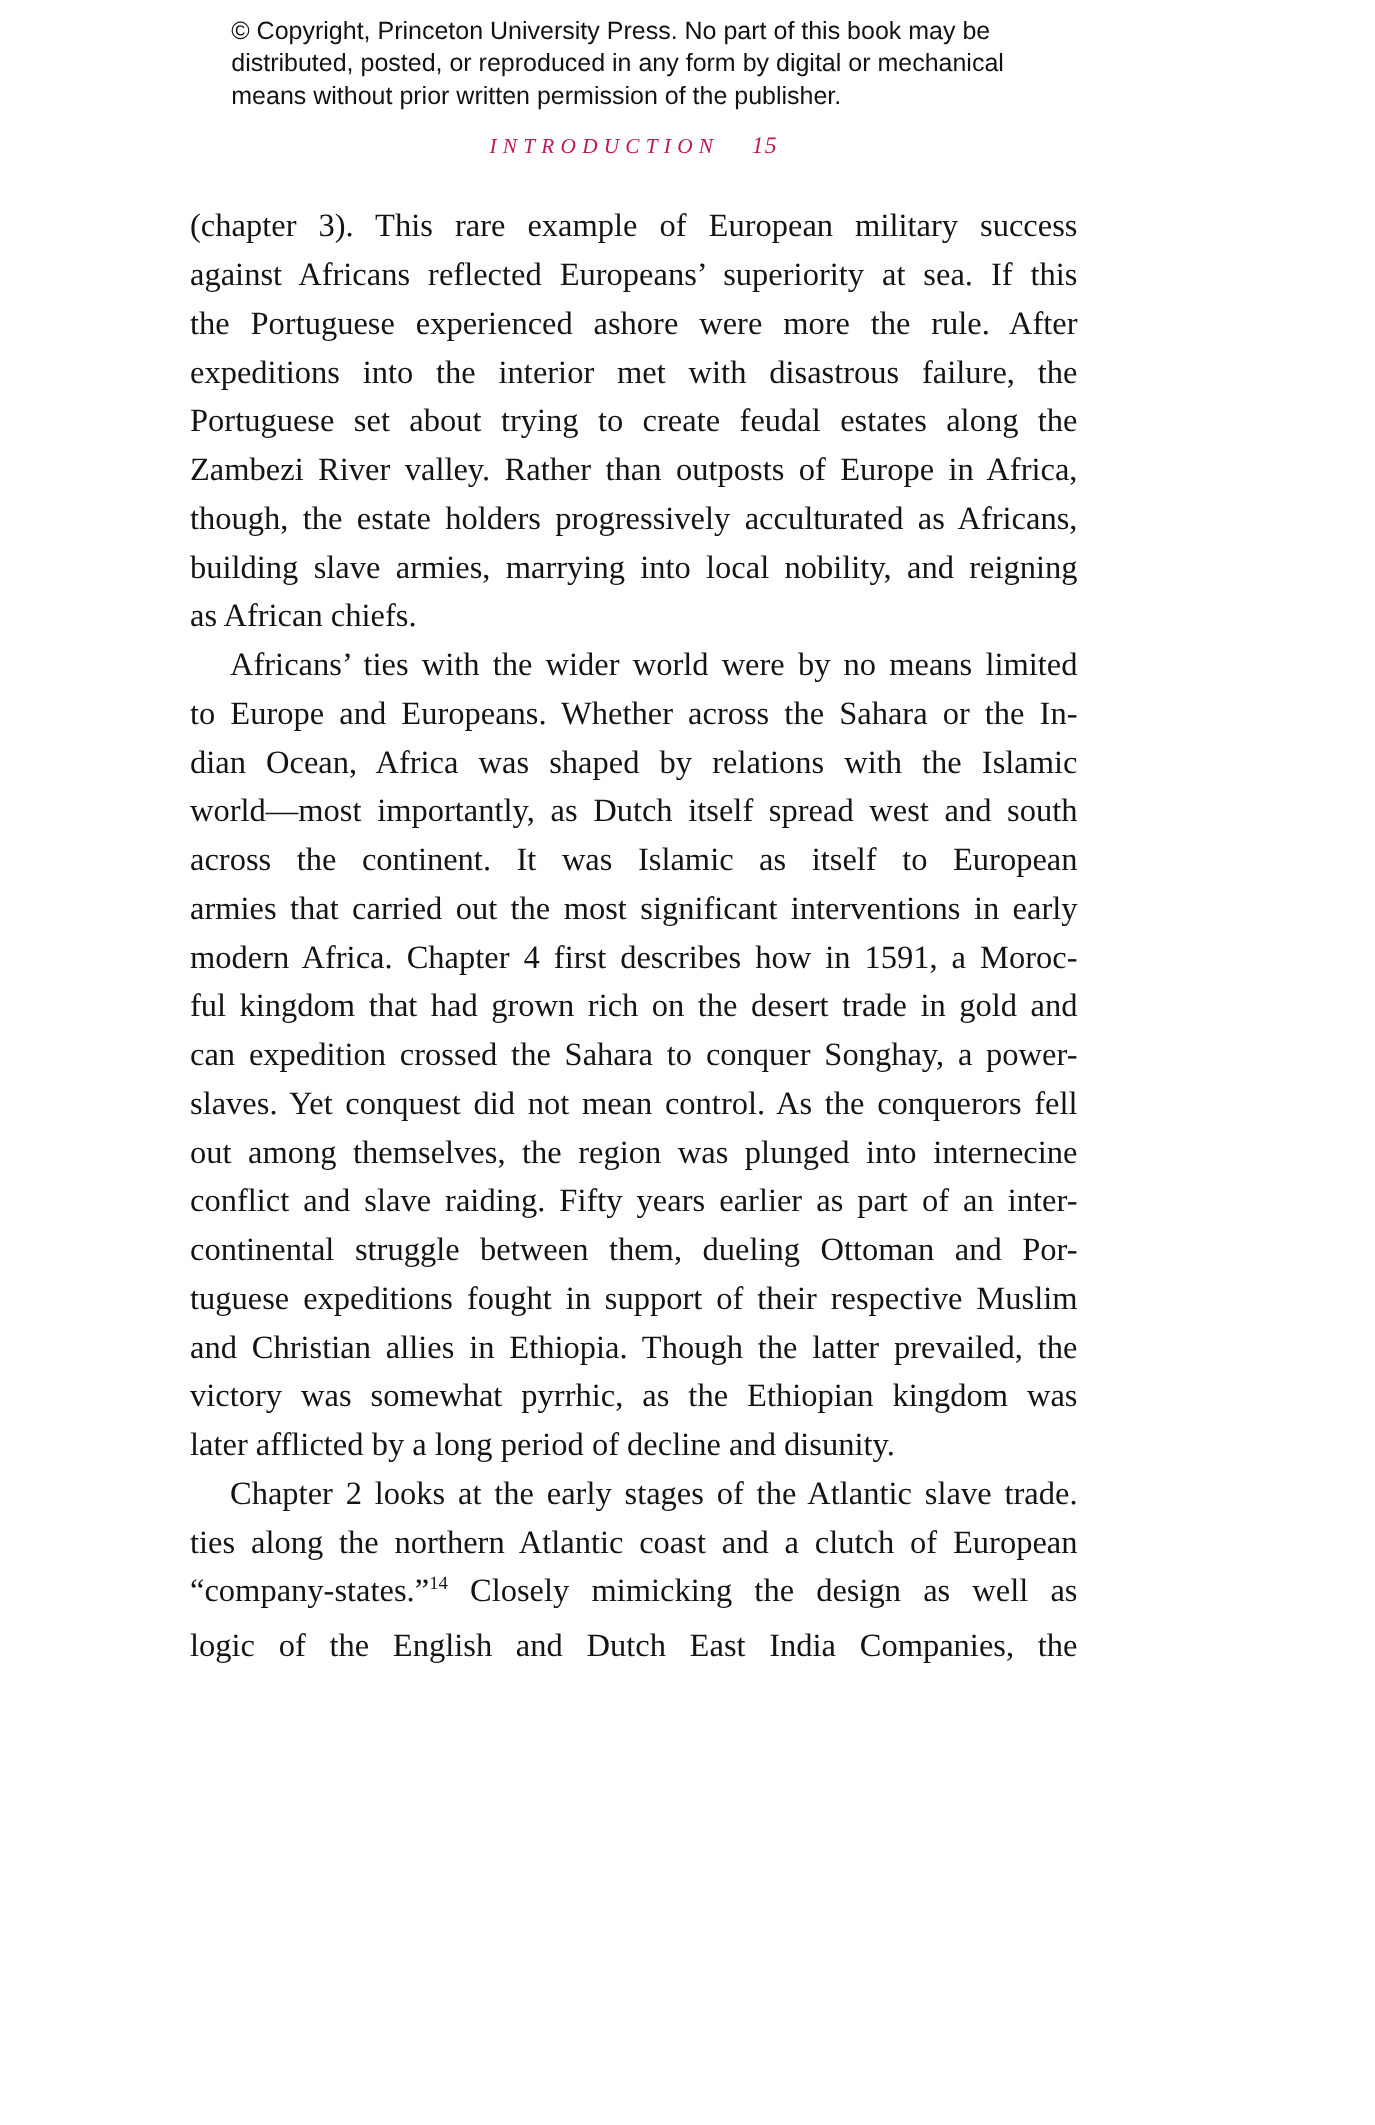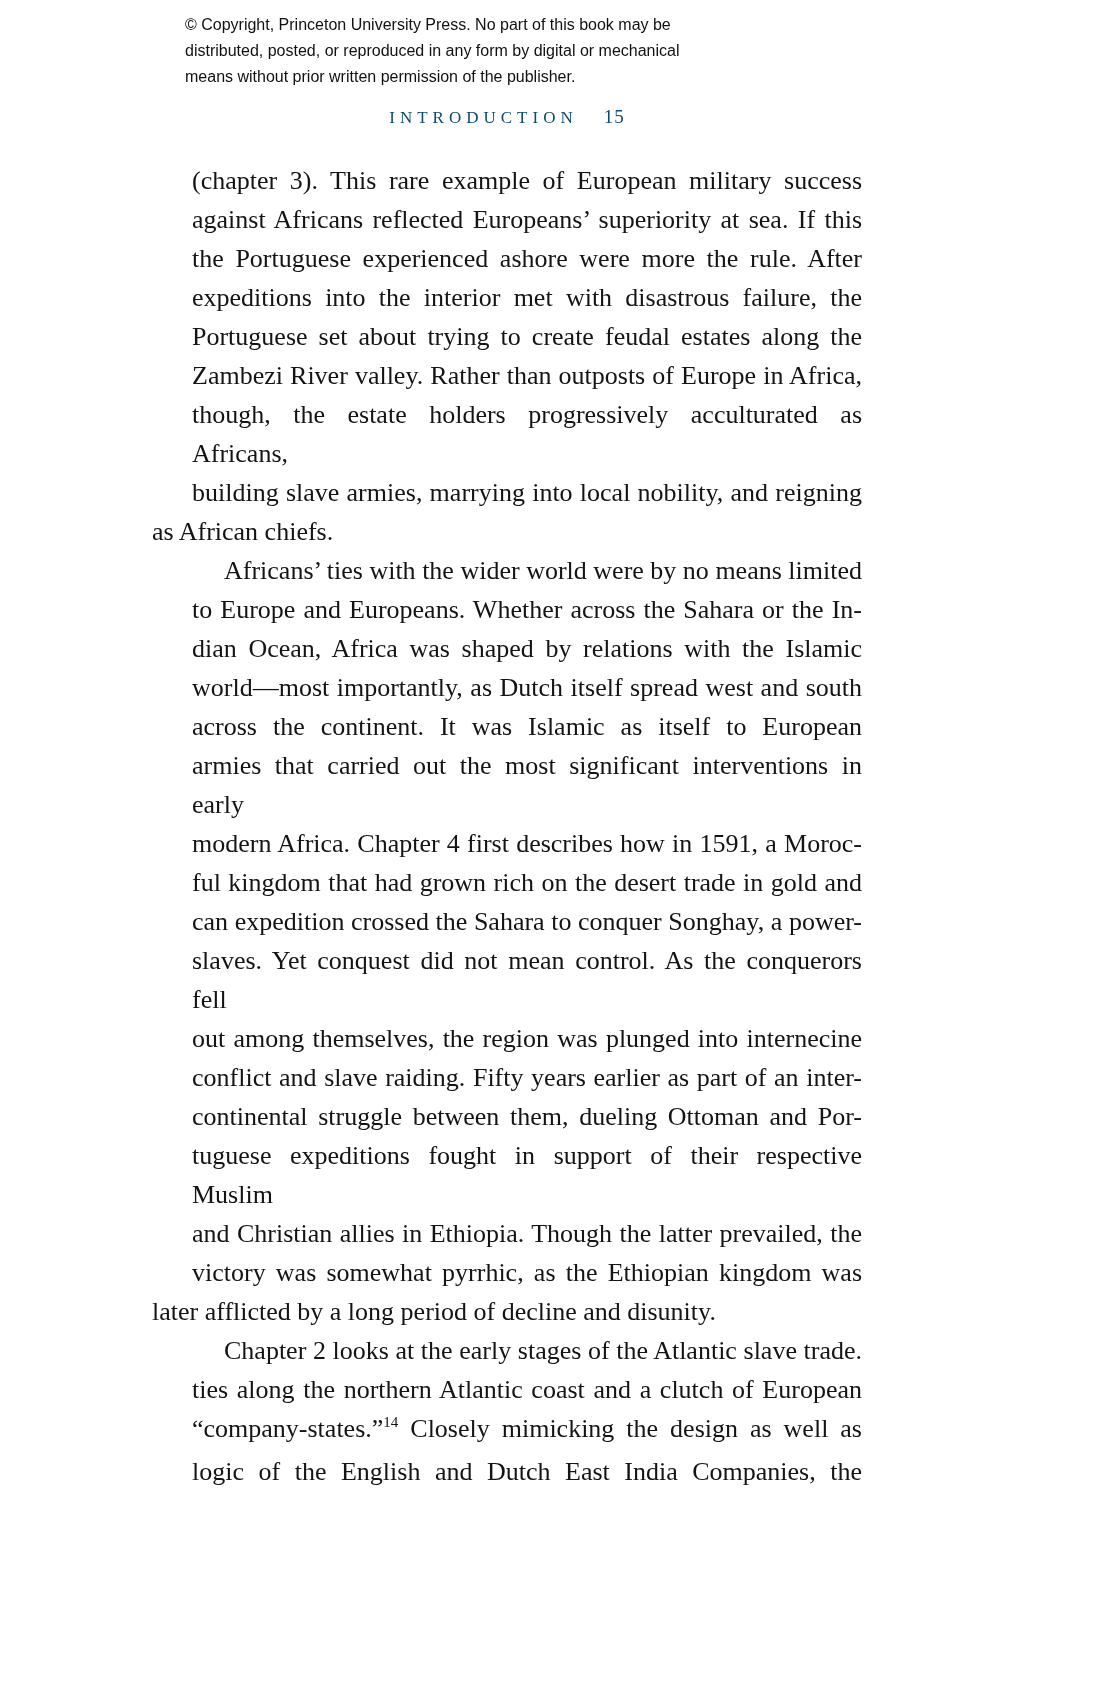--- a/index.html
+++ b/index.html
@@ -12,35 +12,36 @@
     color: #141414;
     overflow: hidden;
   }
 
   
   .copyright {
     position: absolute;
     left: 185px;
     top: 12px;
     font-family: "Liberation Sans", sans-serif;
-    font-size: 16px;
+    font-size: 20px;
     line-height: 26px;
     color: #111111;
   }
   .copyright .c-line { white-space: nowrap; }
 
   
   .running-head {
     position: absolute;
     left: 152px;
     top: 106px;
     width: 710px;
     text-align: center;
     font-family: "Liberation Serif", "DejaVu Serif", serif;
-    color: #0c4a6e;
+    color: #be185d;
+    font-style: italic;
   }
   .running-head .rh-title {
     font-size: 17px;
     letter-spacing: 5px;
     display: inline-block;
   }
   .running-head .rh-page {
     font-size: 19px;
     letter-spacing: 1px;
     display: inline-block;
@@ -51,21 +52,21 @@
   .body-text {
     position: absolute;
     left: 152px;
     top: 161px;
     width: 710px;
     font-size: 26px;
     line-height: 39px;
     color: #141414;
   }
   .line { text-align: justify; }
-  .line.justified { text-align-last: justify; margin-left: 40px; -moz-text-align-last: justify; }
+  .line.justified { text-align-last: justify; -moz-text-align-last: justify; }
   .line.indented { text-indent: 32px; }
   .sup {
     font-size: 15px;
     position: relative;
     top: -10px;
     letter-spacing: 0;
   }
 
   
   .page-footer {

